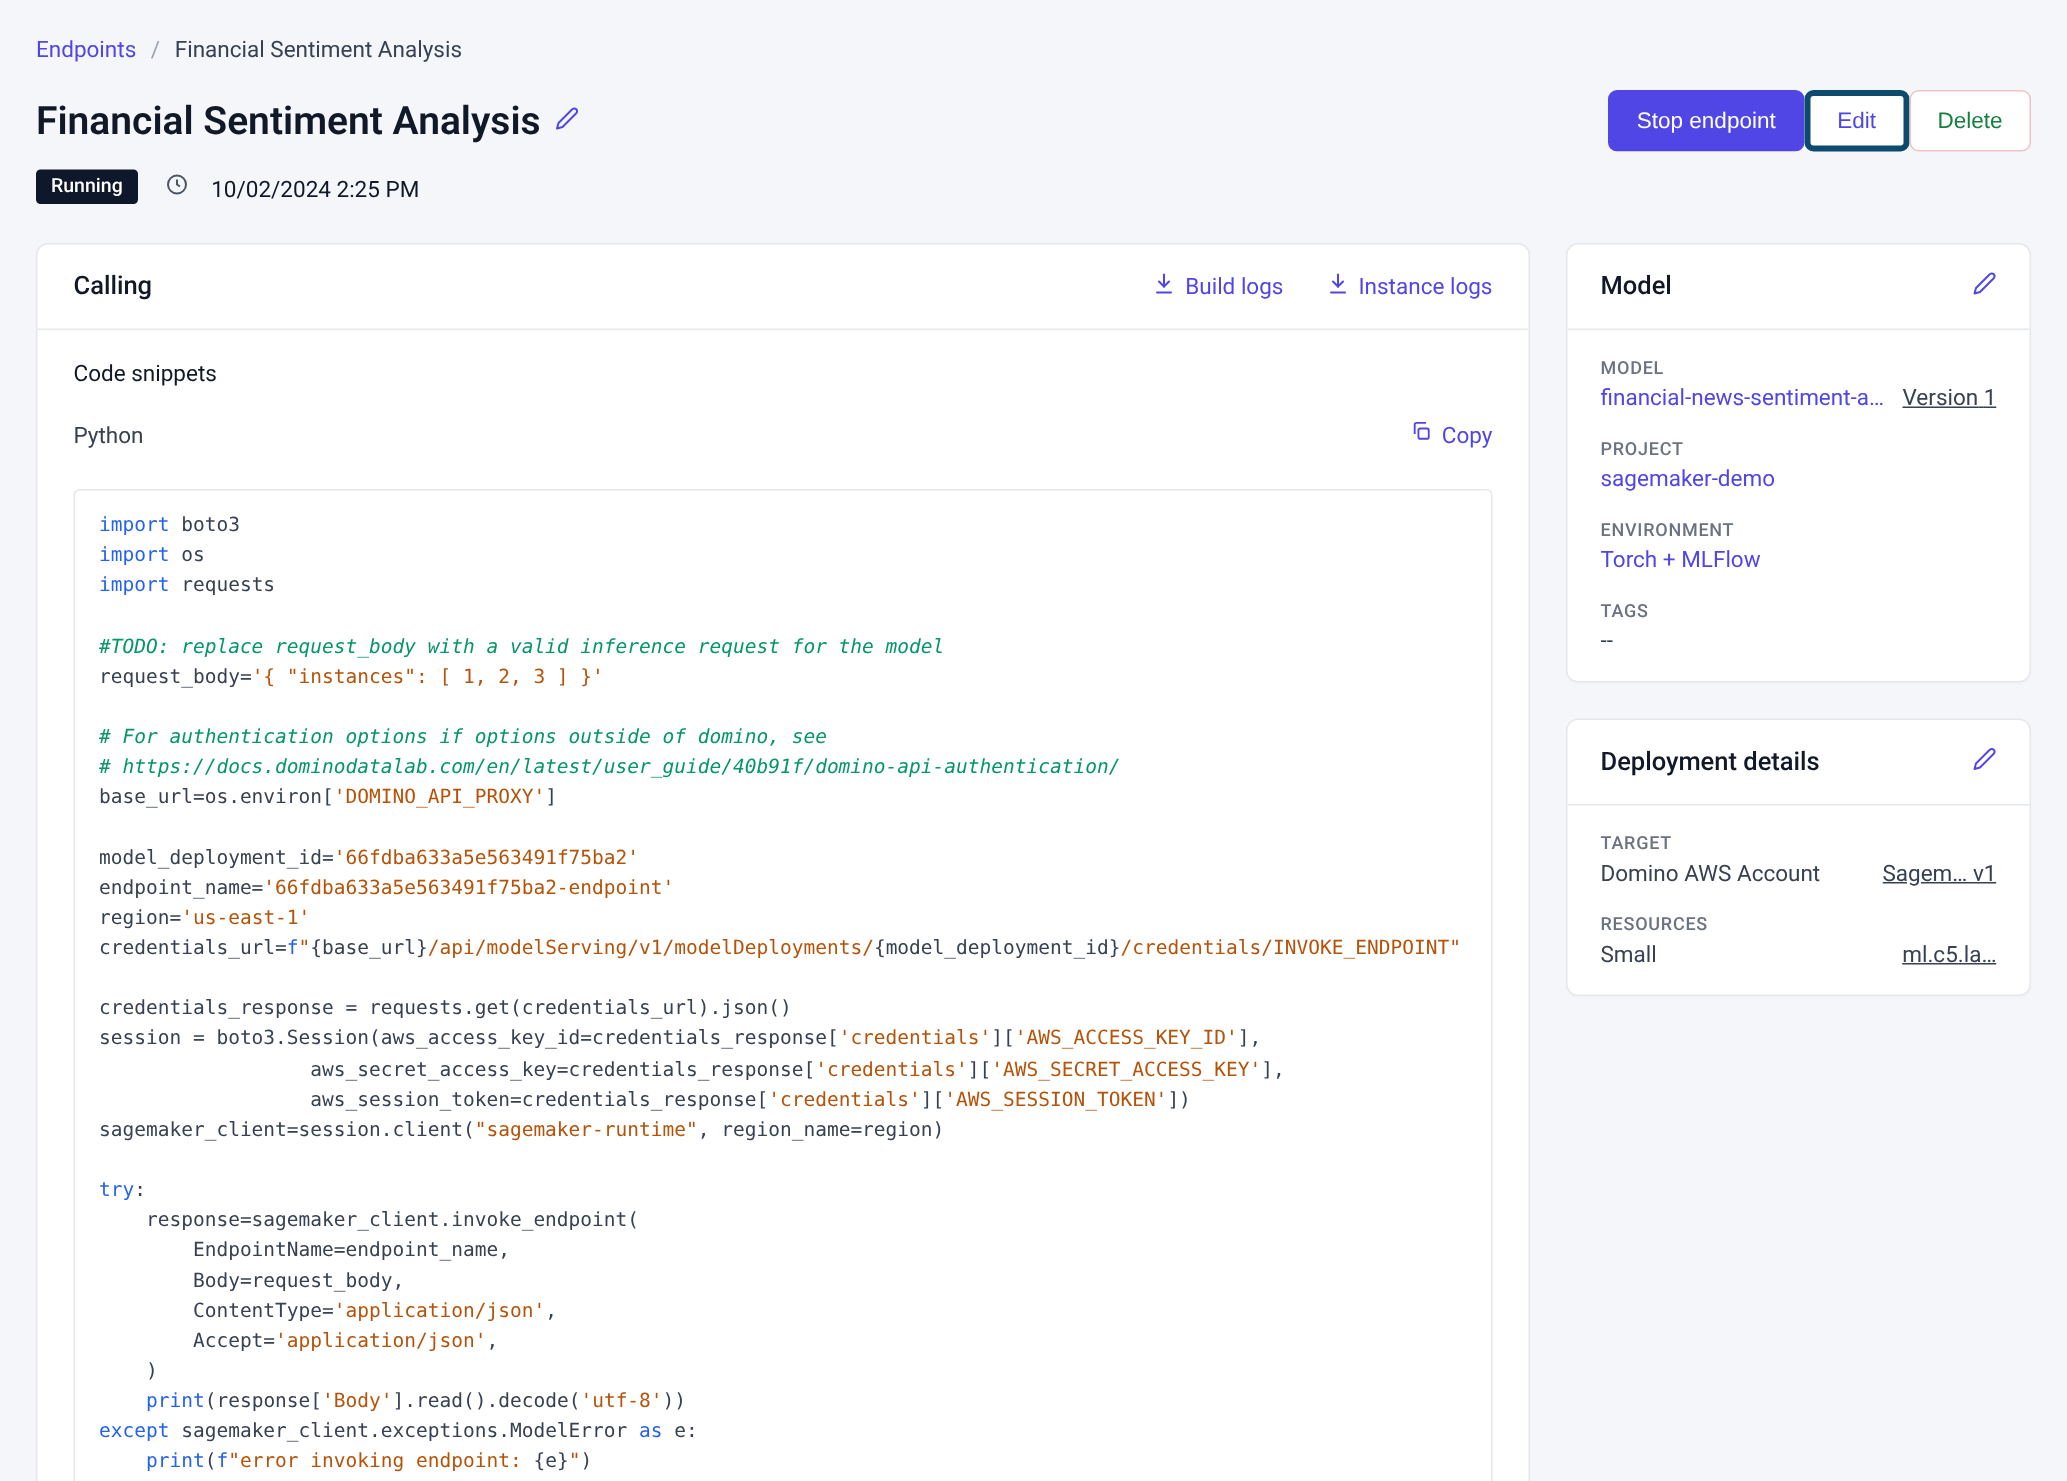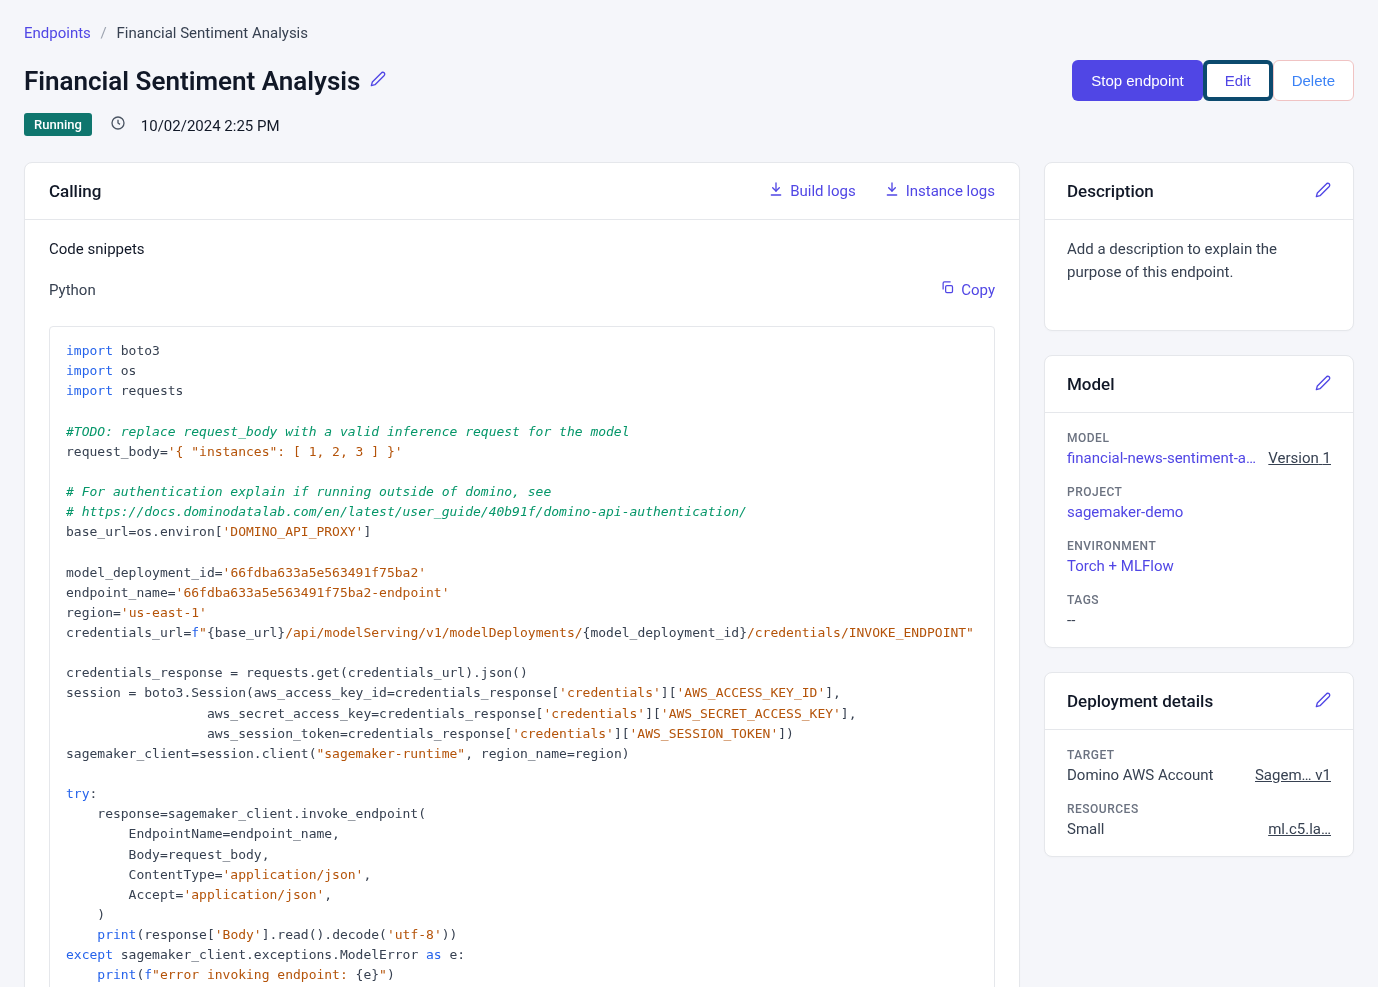--- a/index.html
+++ b/index.html
@@ -25,25 +25,25 @@
     margin-bottom: 12px;
   }
   .title-wrap { display: flex; align-items: center; gap: 10px; }
   .page-title { font-size: 26px; font-weight: 600; color: #111827; }
   .edit-title-icon { color: #5046e5; cursor: pointer; }
 
   .action-buttons { display: flex; }
   .btn { padding: 8px 18px; border-radius: 6px; font-size: 15px; cursor: pointer; border: 1px solid transparent; background: #fff; }
   .btn-primary { background: #5046e5; color: #fff; }
   .btn-outline { border: 4px solid #0c4a6e; color: #5046e5; }
-  .btn-danger { border: 1px solid #f0c3c3; color: #3b82f6; }
+  .btn-danger { border: 1px solid #f0c3c3; color: #15803d; }
 
   .status-row { display: flex; align-items: center; gap: 18px; margin-bottom: 26px; }
   .status-badge {
-    background: #0f766e;
+    background: #0f172a;
     color: #fff;
     padding: 4px 10px;
     border-radius: 3px;
     font-size: 13px;
     font-weight: 500;
   }
   .timestamp-wrap { display: flex; align-items: flex-end; gap: 15px; color: #111827; font-size: 15px; }
   .clock-icon { color: #4b5563; }
 
   .content-grid {
@@ -192,21 +192,21 @@
           <span>Copy</span>
         </span>
       </div>
       <div class="code-box"><span class="kw">import</span> boto3
 <span class="kw">import</span> os
 <span class="kw">import</span> requests
 
 <span class="com">#TODO: replace request_body with a valid inference request for the model</span>
 request_body=<span class="str">'{ "instances": [ 1, 2, 3 ] }'</span>
 
-<span class="com"># For authentication explain if running outside of domino, see</span>
+<span class="com"># For authentication options if options outside of domino, see</span>
 <span class="com"># https://docs.dominodatalab.com/en/latest/user_guide/40b91f/domino-api-authentication/</span>
 base_url=os.environ[<span class="str">'DOMINO_API_PROXY'</span>]
 
 model_deployment_id=<span class="str">'<span>66fdba633a5e563491f75ba2</span>'</span>
 endpoint_name=<span class="str">'<span>66fdba633a5e563491f75ba2-endpoint</span>'</span>
 region=<span class="str">'<span>us-east-1</span>'</span>
 credentials_url=<span class="kw">f</span><span class="str">"</span><span class="fstr">{base_url}</span><span class="str">/api/modelServing/v1/modelDeployments/</span><span class="fstr">{model_deployment_id}</span><span class="str">/credentials/INVOKE_ENDPOINT"</span>
 
 credentials_response = requests.get(credentials_url).json()
 session = boto3.Session(aws_access_key_id=credentials_response[<span class="str">'credentials'</span>][<span class="str">'AWS_ACCESS_KEY_ID'</span>],
@@ -222,33 +222,20 @@
         Accept=<span class="str">'application/json'</span>,
     )
     <span class="kw">print</span>(response[<span class="str">'Body'</span>].read().decode(<span class="str">'utf-8'</span>))
 <span class="kw">except</span> sagemaker_client.exceptions.ModelError <span class="kw">as</span> e:
     <span class="kw">print</span>(<span class="kw">f</span><span class="str">"error invoking endpoint: </span><span class="fstr">{e}</span><span class="str">"</span>)</div>
     </div>
   </div>
 
   <div class="side-col">
 
-    <div class="card">
-      <div class="side-header">
-        <h3>Description</h3>
-        <span class="edit-icon">
-          <svg width="16" height="16" viewBox="0 0 24 24" fill="none" stroke="currentColor" stroke-width="2" stroke-linecap="round" stroke-linejoin="round">
-              <path d="M17 3a2.85 2.85 0 1 1 4 4L7.5 20.5 2 22l1.5-5.5Z"></path>
-            </svg>
-        </span>
-      </div>
-      <div class="side-body" style="min-height:110px;">
-        <div class="placeholder-text">Add a description to explain the purpose of this endpoint.</div>
-      </div>
-    </div>
 
     <div class="card">
       <div class="side-header">
         <h3>Model</h3>
         <span class="edit-icon">
           <svg width="16" height="16" viewBox="0 0 24 24" fill="none" stroke="currentColor" stroke-width="2" stroke-linecap="round" stroke-linejoin="round">
               <path d="M17 3a2.85 2.85 0 1 1 4 4L7.5 20.5 2 22l1.5-5.5Z"></path>
             </svg>
         </span>
       </div>

